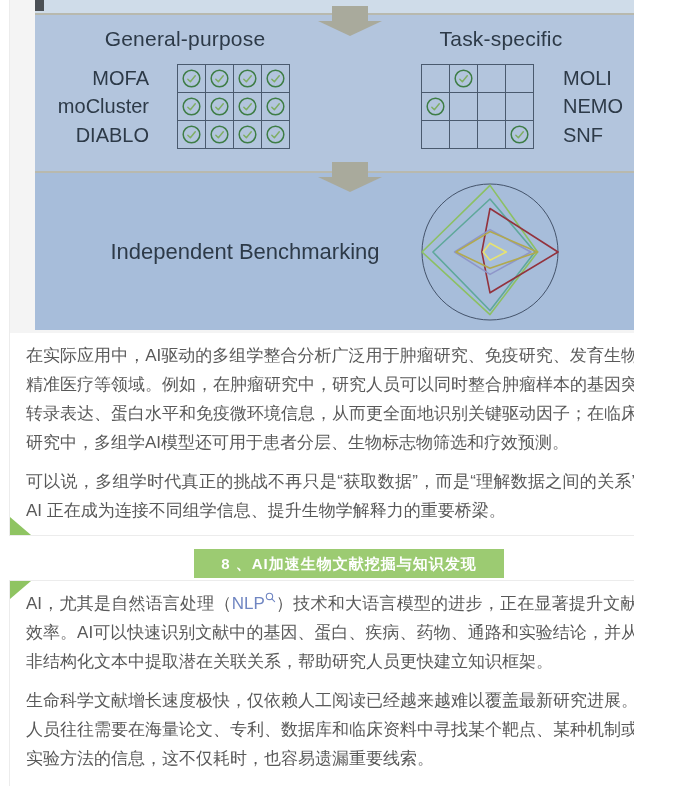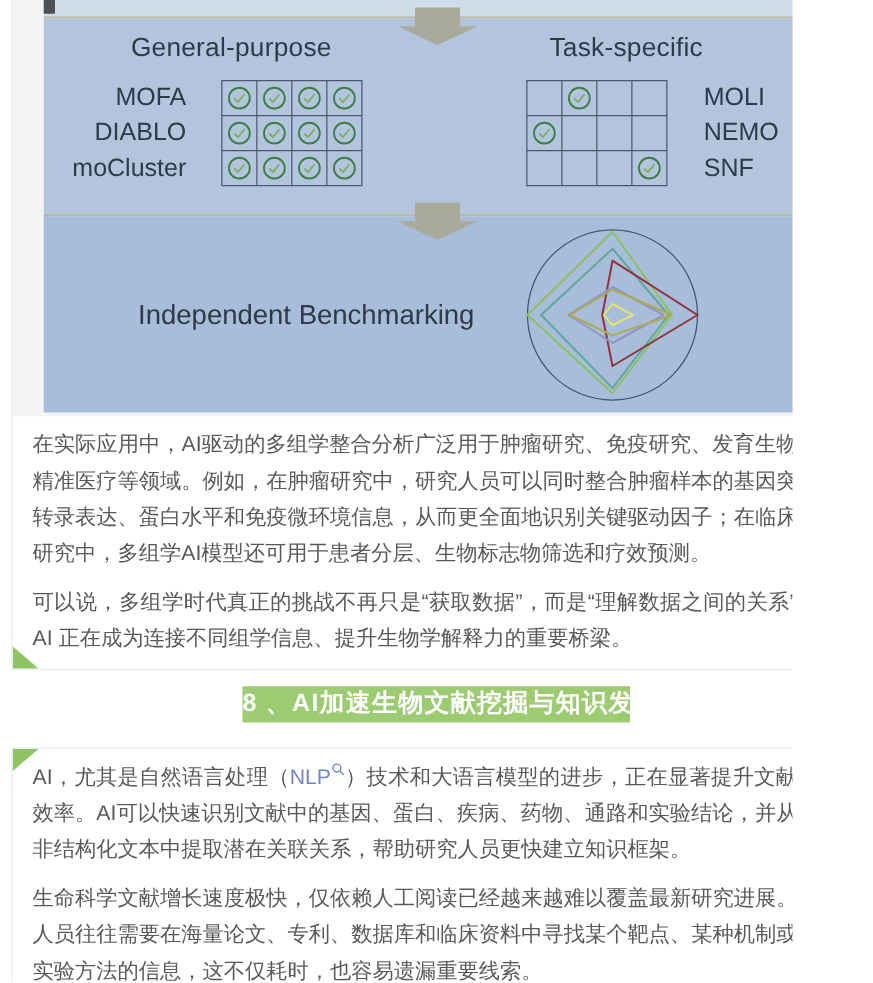--- a/index.html
+++ b/index.html
@@ -67,22 +67,22 @@
 
   
   .text-block{padding:8px 16px 0;}
   .text-block p{margin:0 0 10px;font-size:17px;line-height:29px;color:var(--text-gray);
                 text-align:justify;}
   .card-top .text-block{padding-bottom:0;}
   .nlp-link{color:var(--link-blue);text-decoration:none;cursor:pointer;}
   .nlp-link .mag{vertical-align:6px;}
 
   
-  .banner{width:310px;height:29px;margin:13px auto 20px;background:var(--banner-green);
-          color:#ffffff;font-size:20px;font-weight:bold;text-align:center;line-height:29px;
+  .banner{width:310px;height:29px;margin:13px auto 2px;background:var(--banner-green);
+          color:#ffffff;font-size:15px;font-weight:bold;text-align:center;line-height:29px;
           letter-spacing:1px;white-space:nowrap;}
 
   
   .corner{position:absolute;width:21px;height:18px;background:var(--corner-green);}
   .corner.bl{left:0;bottom:0;clip-path:polygon(0 0,0 100%,100% 100%);}
   .corner.br{right:0;bottom:0;clip-path:polygon(100% 0,0 100%,100% 100%);}
   .corner.tl{left:0;top:0;clip-path:polygon(0 0,100% 0,0 100%);}
   .corner.tr{right:0;top:0;clip-path:polygon(0 0,100% 0,100% 100%);}
 </style>
 </head>
@@ -103,22 +103,22 @@
             <div class="shaft"></div>
             <div class="head"></div>
           </div>
 
           <div class="panel panel-a">
             <div class="grid-title gt-left">General-purpose</div>
             <div class="grid-title gt-right">Task-specific</div>
 
             <div class="row-labels rl-left" id="labels-general">
                 <div class="row-label">MOFA</div>
+                <div class="row-label">moCluster</div>
                 <div class="row-label">DIABLO</div>
-                <div class="row-label">moCluster</div>
               </div>
             <div class="tool-grid tg-left" id="grid-general">
                 <div class="cell">
                   <svg class="check" viewBox="0 0 24 24">
   <circle cx="12" cy="12" r="9.5" fill="none" stroke="#3e7d46" stroke-width="1.7"></circle>
   <path d="M7.8 12.8l2.9 2.9 5.6-6.8" fill="none" stroke="#7fae63" stroke-width="1.7" stroke-linecap="round" stroke-linejoin="round"></path>
                   </svg>
                 </div>
                 <div class="cell">
                   <svg class="check" viewBox="0 0 24 24">

